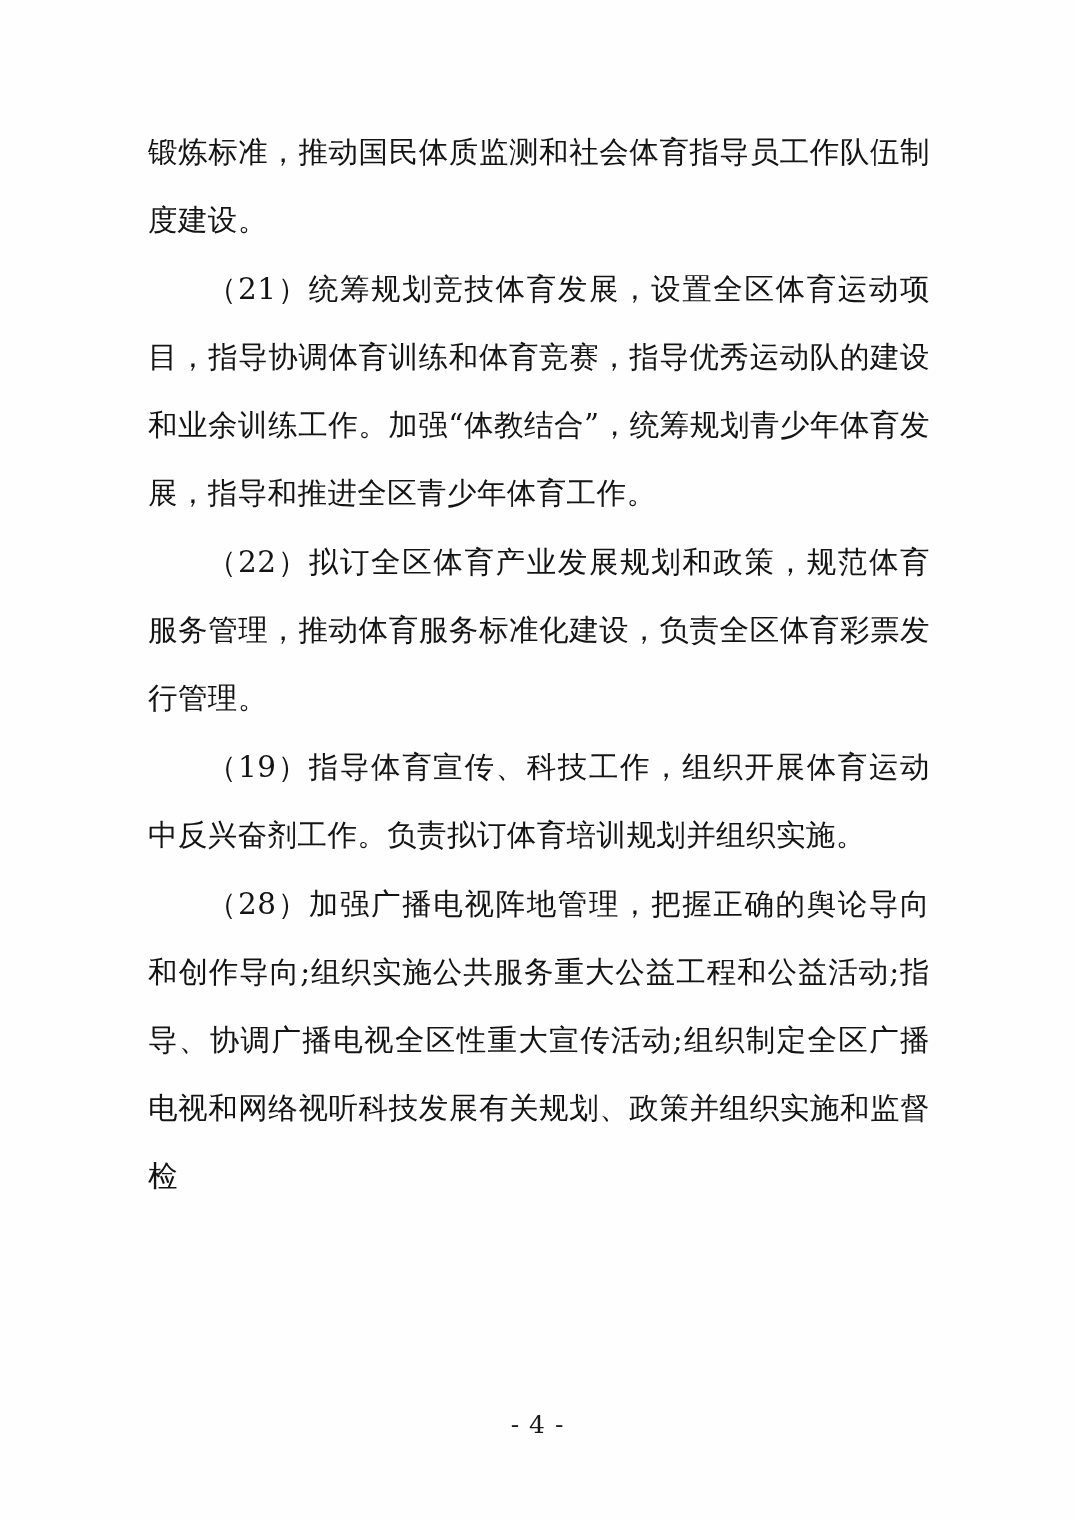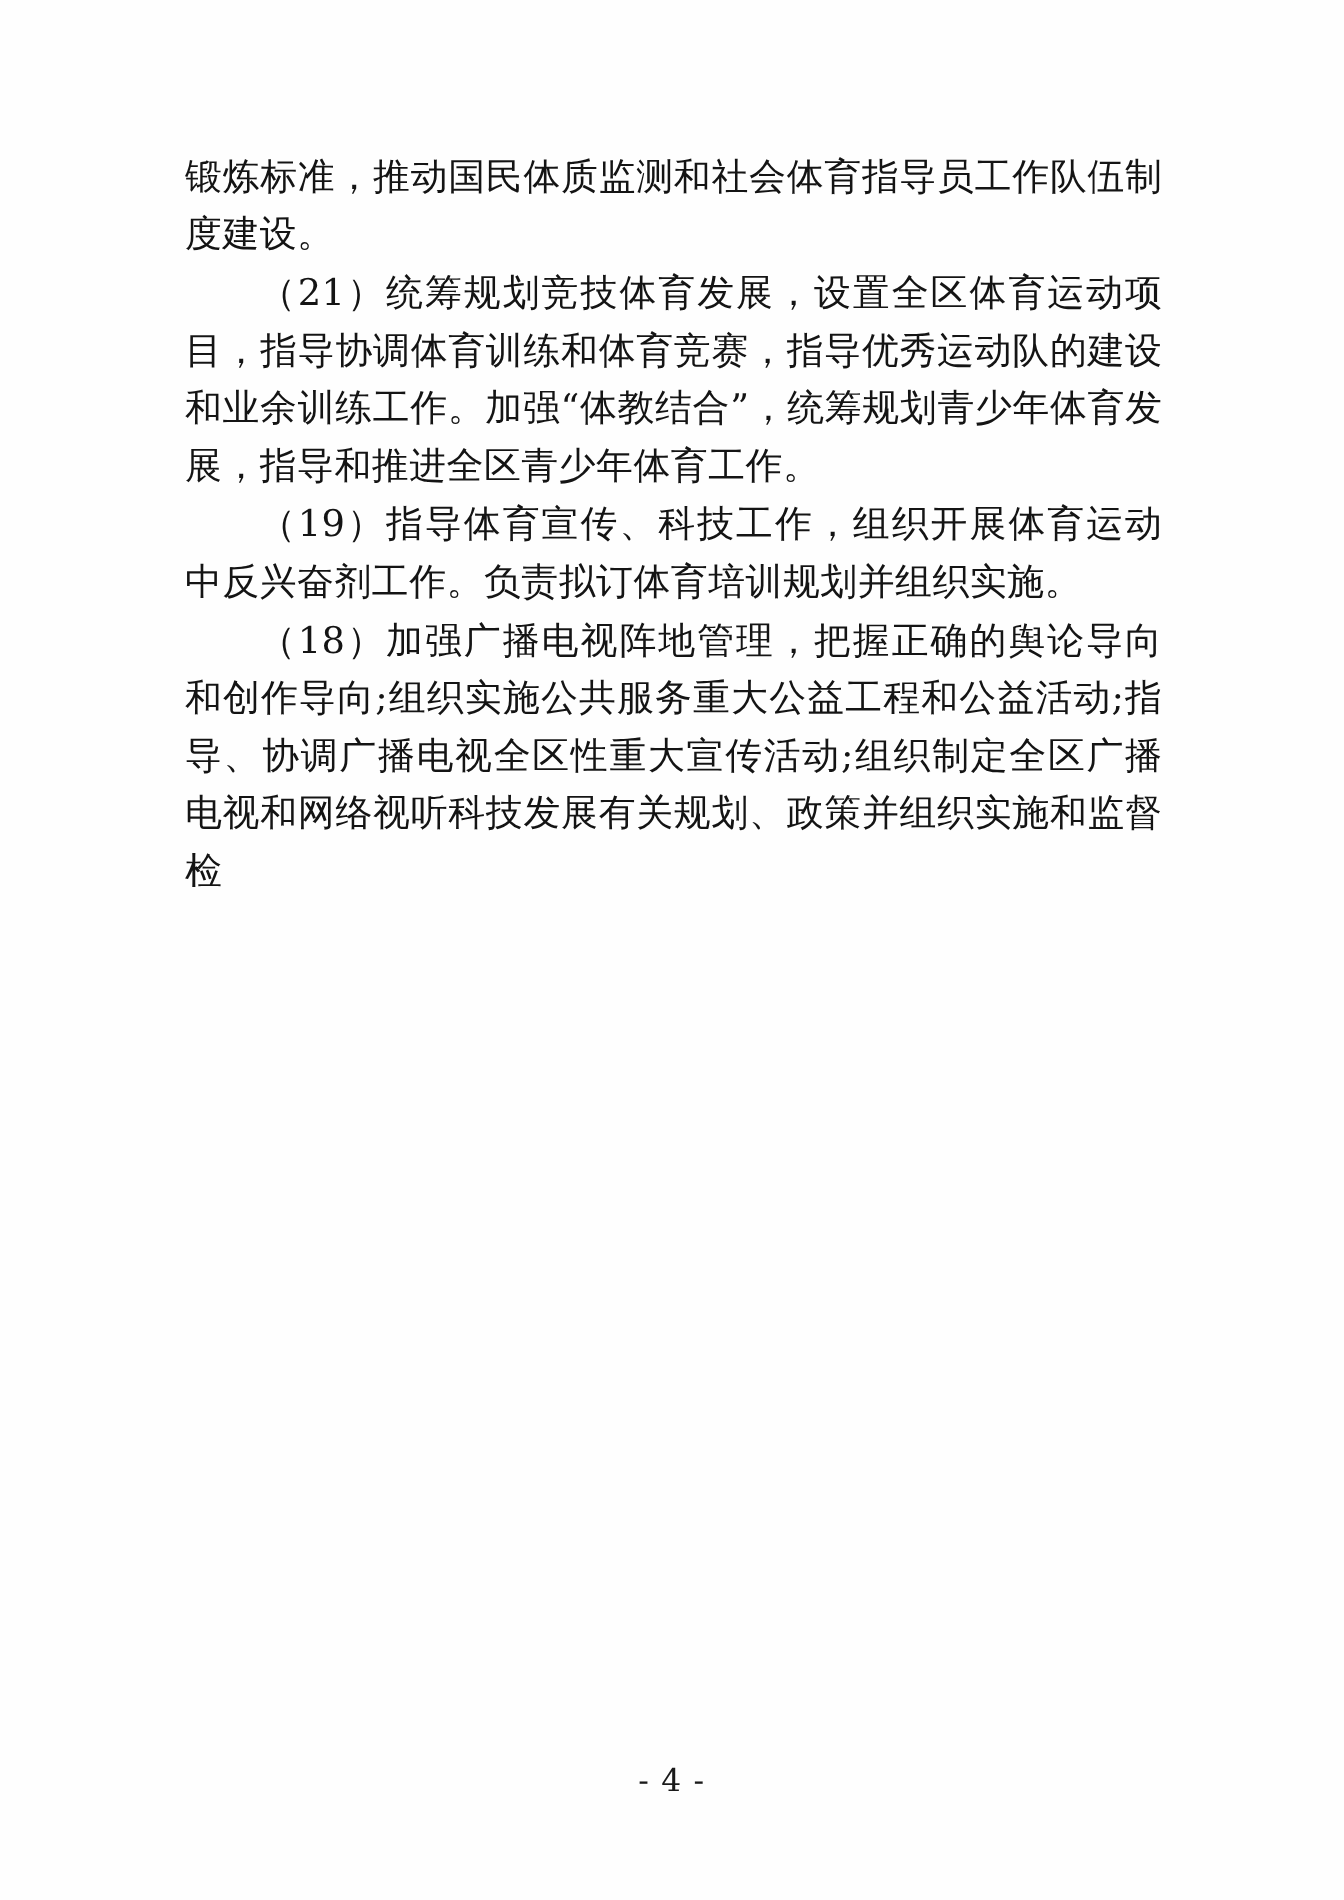--- a/index.html
+++ b/index.html
@@ -24,21 +24,21 @@
     background: #fefefe;
   }
   .content {
     position: absolute;
     left: 148px;
     top: 118px;
     width: 782px;
   }
   .para {
     font-size: 29.5px;
-    line-height: 46px;
+    line-height: 68px;
     letter-spacing: 0.4px;
     text-align: justify;
     text-justify: inter-character;
     margin: 0 0 1px 0;
     font-family: "DejaVu Serif", "Liberation Serif", serif;
     color: #141414;
     word-break: break-all;
   }
   .indent {
     text-indent: 59px;
@@ -55,17 +55,18 @@
     letter-spacing: 1px;
   }
 </style>
 </head>
 <body>
 
 <div class="page">
   <div class="content">
     <p class="para">锻炼标准，推动国民体质监测和社会体育指导员工作队伍制度建设。</p>
     <p class="para indent">（21）统筹规划竞技体育发展，设置全区体育运动项目，指导协调体育训练和体育竞赛，指导优秀运动队的建设和业余训练工作。加强“体教结合”，统筹规划青少年体育发展，指导和推进全区青少年体育工作。</p>
+    <p class="para indent">（22）拟订全区体育产业发展规划和政策，规范体育服务管理，推动体育服务标准化建设，负责全区体育彩票发行管理。</p>
     <p class="para indent">（19）指导体育宣传、科技工作，组织开展体育运动中反兴奋剂工作。负责拟订体育培训规划并组织实施。</p>
-    <p class="para indent">（18）加强广播电视阵地管理，把握正确的舆论导向和创作导向;组织实施公共服务重大公益工程和公益活动;指导、协调广播电视全区性重大宣传活动;组织制定全区广播电视和网络视听科技发展有关规划、政策并组织实施和监督检</p>
+    <p class="para indent">（28）加强广播电视阵地管理，把握正确的舆论导向和创作导向;组织实施公共服务重大公益工程和公益活动;指导、协调广播电视全区性重大宣传活动;组织制定全区广播电视和网络视听科技发展有关规划、政策并组织实施和监督检</p>
   </div>
   <div class="footer">- 4 -</div>
 </div>
 
 </body></html>

